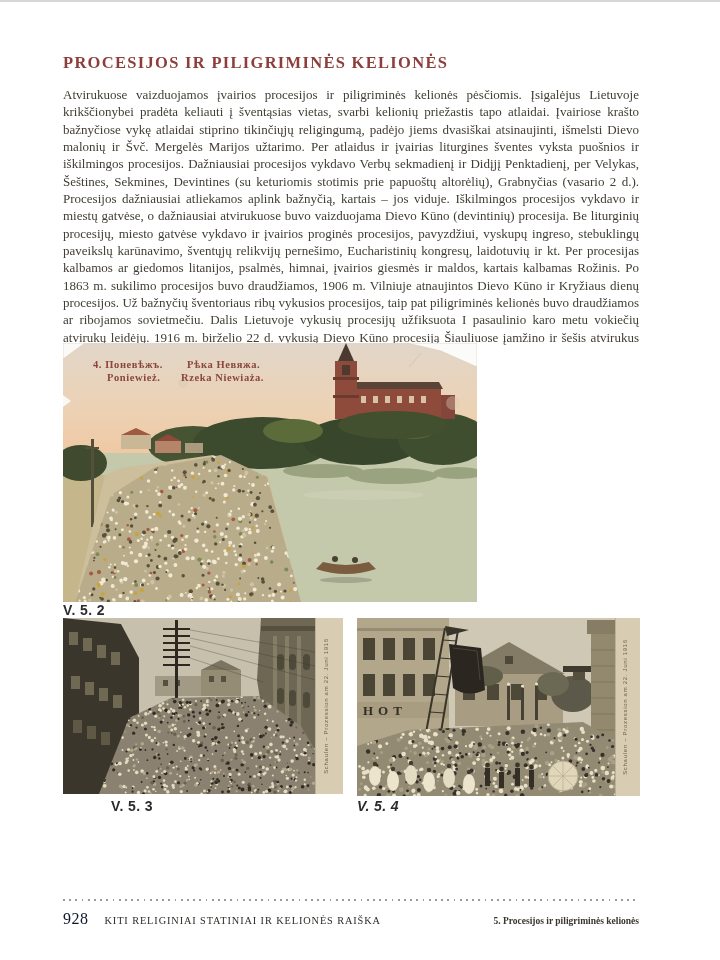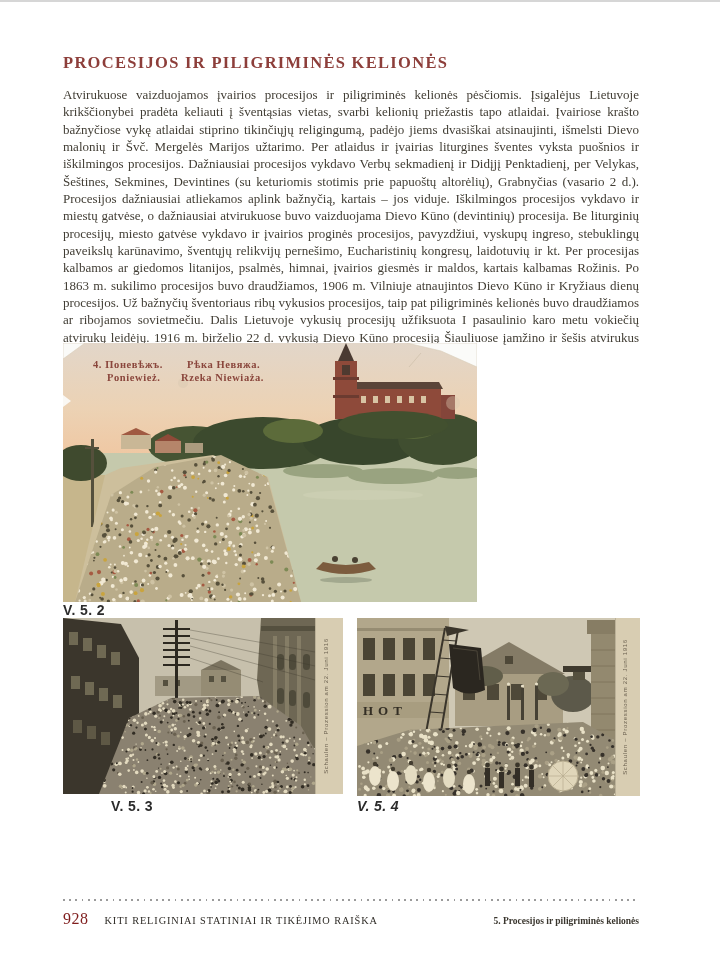--- a/index.html
+++ b/index.html
@@ -10,21 +10,21 @@
        letter-spacing:1.3px;color:#8d3e3a;font-family:Liberation Serif, serif;}
   .body-text{position:absolute;left:63px;top:86px;width:576px;margin:0;
        font-size:13px;line-height:17.35px;text-align:justify;color:#413d34;}
   .fig{position:absolute;display:block;border-radius:15px;}
   .fig svg{display:block;}
   .fig-cap{position:absolute;font-family:"Liberation Sans","DejaVu Sans",sans-serif;
        font-weight:bold;font-size:14px;letter-spacing:.4px;color:#2c2c2c;}
   .dotted-rule{position:absolute;left:63px;top:899px;width:576px;height:2px;
        background:repeating-linear-gradient(90deg,#9b9b9b 0 1.8px,transparent 1.8px 6.2px);}
   .footer{position:absolute;left:63px;top:910px;width:576px;display:flex;align-items:baseline;}
-  .page-number{font-size:16px;color:#7f1d1d;letter-spacing:.5px;}
+  .page-number{font-size:16px;color:#0f172a;letter-spacing:.5px;}
   .section-title{font-size:10.3px;letter-spacing:.9px;margin-left:16px;color:#2e2b26;}
   .chapter-title{margin-left:auto;font-size:9.5px;color:#3a362e;font-weight:bold;}
   .pc-text{font-family:"Liberation Serif","DejaVu Serif",serif;font-weight:bold;
        letter-spacing:.6px;fill:#8a463c;}
   .side-text{font-family:"Liberation Sans","DejaVu Sans",sans-serif;fill:#6b6150;letter-spacing:.7px;}
 </style>
 </head>
 <body>
 
 <div class="topline"></div>
@@ -2267,15 +2267,15 @@
   <rect x="258" y="0" width="0.8" height="178" fill="#b5ab92"></rect>
   <text class="side-text" font-size="6" text-anchor="middle" transform="translate(270,89) rotate(-90)">Schaulen – Prozession am 22. Juni 1916</text>
 </svg>
 </div>
 <div class="fig-cap" style="left:357px;top:798px;font-style:italic;">V. 5. 4</div>
 
 <div class="dotted-rule"></div>
 
 <div class="footer">
   <span class="page-number">928</span>
-  <span class="section-title">KITI RELIGINIAI STATINIAI IR TIKĖJIMO RAIŠKA</span>
+  <span class="section-title">KITI RELIGINIAI STATINIAI IR KELIONĖS RAIŠKA</span>
   <span class="chapter-title">5. Procesijos ir piligriminės kelionės</span>
 </div>
 
 </body></html>

